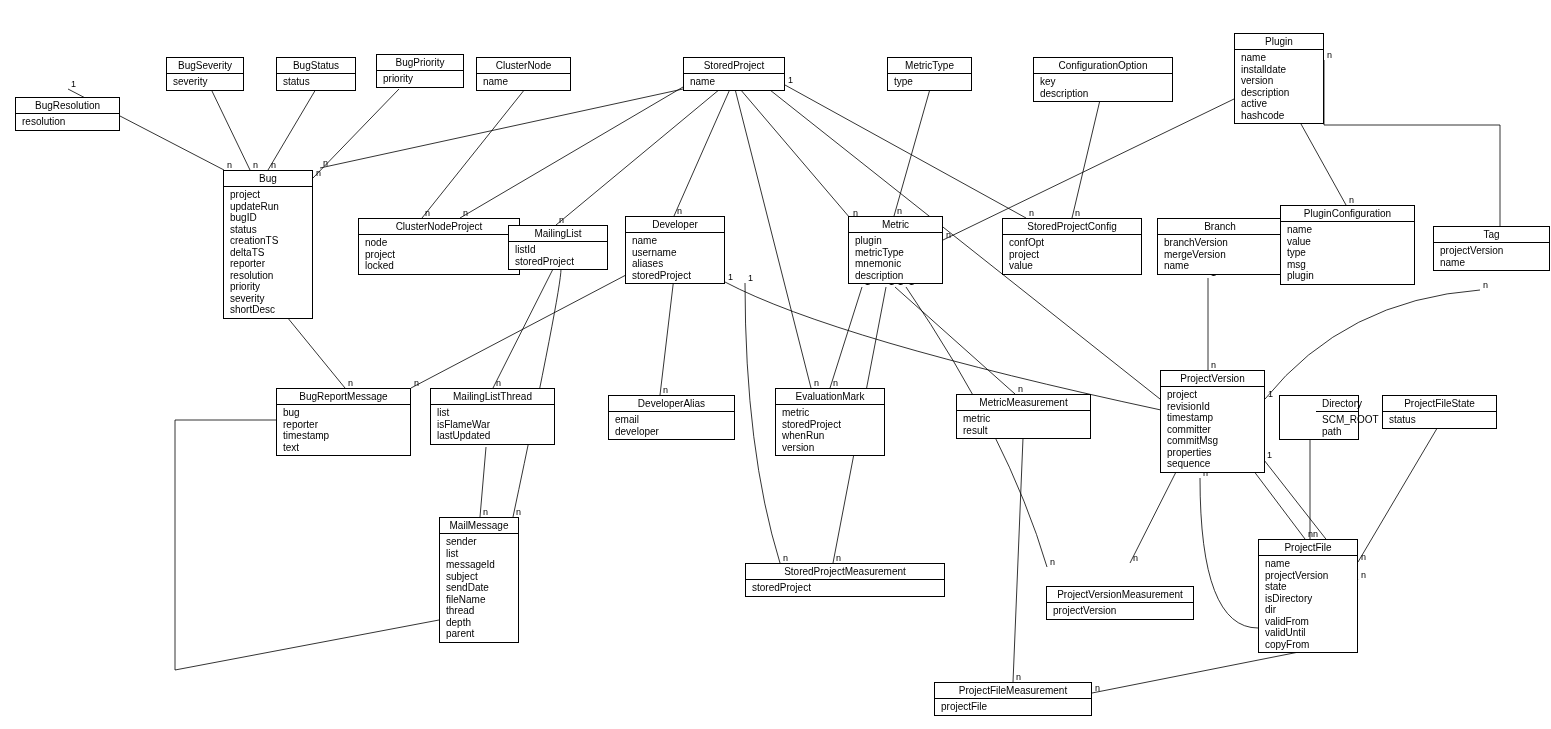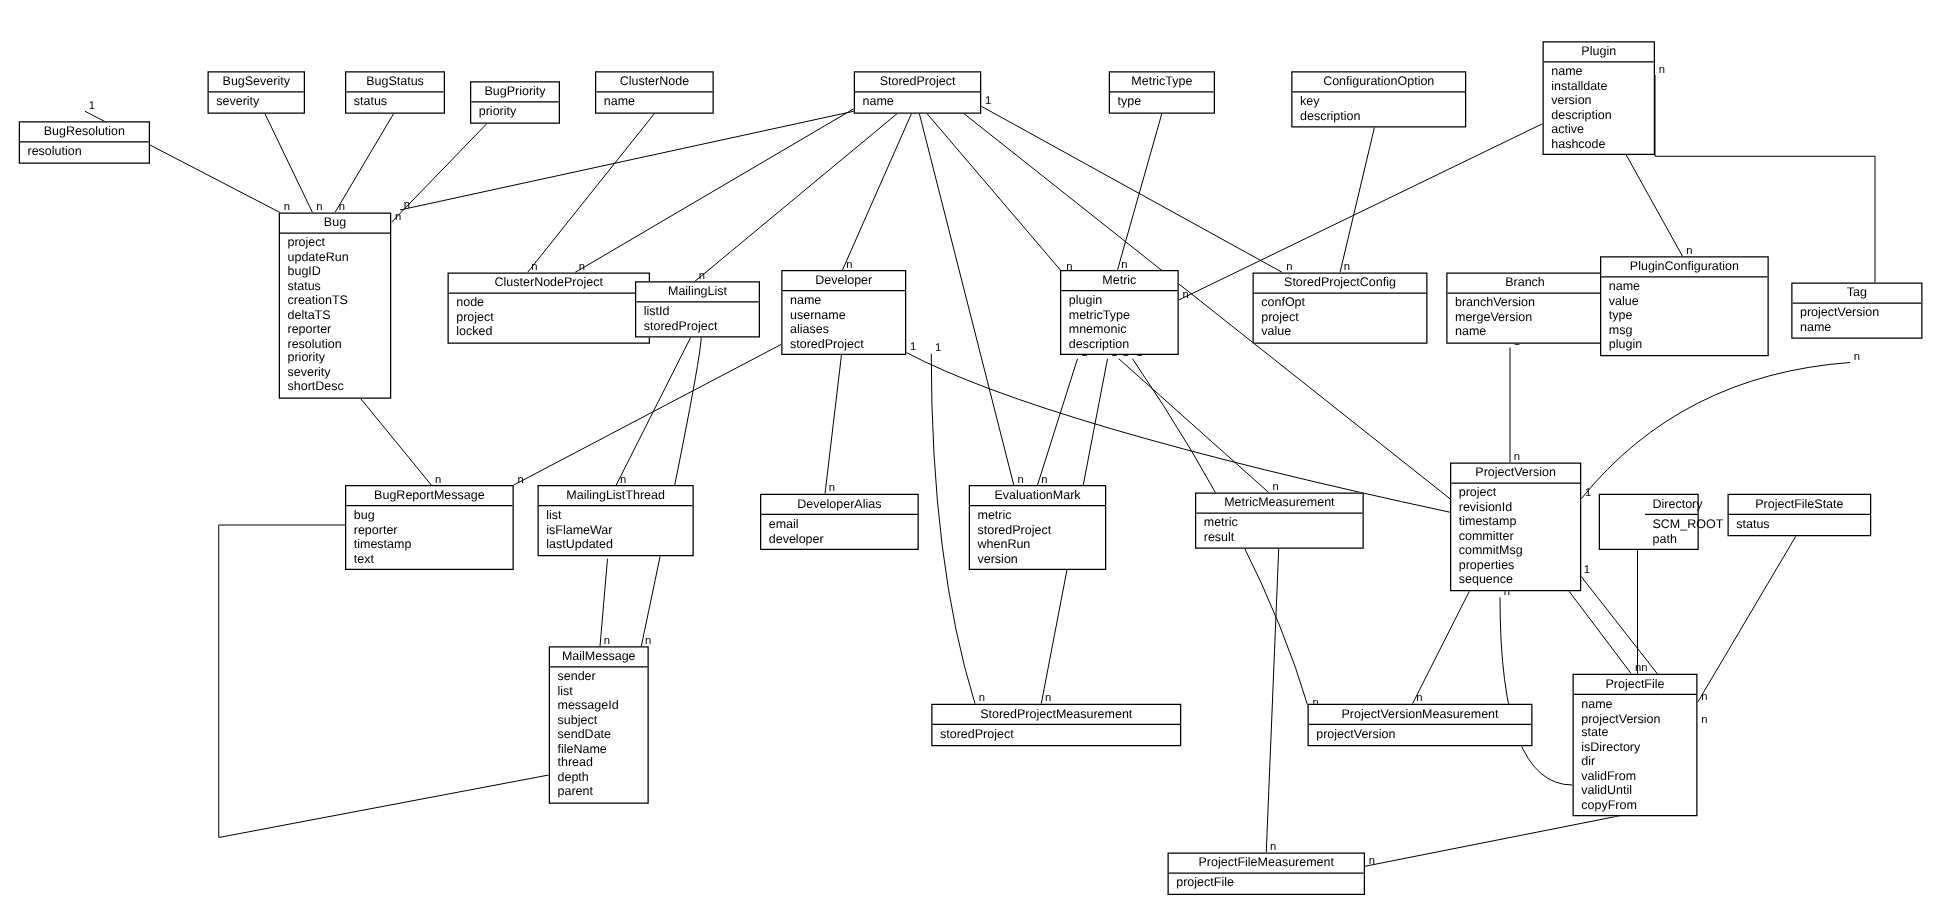--- a/index.html
+++ b/index.html
@@ -150,21 +150,21 @@
       <div class="attrs">
         <div>severity</div>
       </div>
     </div>
     <div class="entity" style="left: 276px; top: 57px; width: 80px;">
       <div class="title">BugStatus</div>
       <div class="attrs">
         <div>status</div>
       </div>
     </div>
-    <div class="entity" style="left: 376px; top: 65px; width: 72px;">
+    <div class="entity" style="left: 376px; top: 54px; width: 88px;">
       <div class="title">BugPriority</div>
       <div class="attrs">
         <div>priority</div>
       </div>
     </div>
     <div class="entity" style="left: 476px; top: 57px; width: 95px;">
       <div class="title">ClusterNode</div>
       <div class="attrs">
         <div>name</div>
       </div>
@@ -267,21 +267,21 @@
     <div class="entity" style="left: 1280px; top: 205px; width: 135px;">
       <div class="title">PluginConfiguration</div>
       <div class="attrs">
         <div>name</div>
         <div>value</div>
         <div>type</div>
         <div>msg</div>
         <div>plugin</div>
       </div>
     </div>
-    <div class="entity" style="left: 1433px; top: 226px; width: 105px;">
+    <div class="entity" style="left: 1433px; top: 226px; width: 117px;">
       <div class="title">Tag</div>
       <div class="attrs">
         <div>projectVersion</div>
         <div>name</div>
       </div>
     </div>
     <div class="entity" style="left: 276px; top: 388px; width: 135px;">
       <div class="title">BugReportMessage</div>
       <div class="attrs">
         <div>bug</div>
@@ -359,21 +359,21 @@
         <div>depth</div>
         <div>parent</div>
       </div>
     </div>
     <div class="entity" style="left: 745px; top: 563px; width: 200px;">
       <div class="title">StoredProjectMeasurement</div>
       <div class="attrs">
         <div>storedProject</div>
       </div>
     </div>
-    <div class="entity" style="left: 1046px; top: 563px; width: 180px;">
+    <div class="entity" style="left: 1046px; top: 586px; width: 148px;">
       <div class="title">ProjectVersionMeasurement</div>
       <div class="attrs">
         <div>projectVersion</div>
       </div>
     </div>
     <div class="entity" style="left: 1258px; top: 539px; width: 100px;">
       <div class="title">ProjectFile</div>
       <div class="attrs">
         <div>name</div>
         <div>projectVersion</div>

